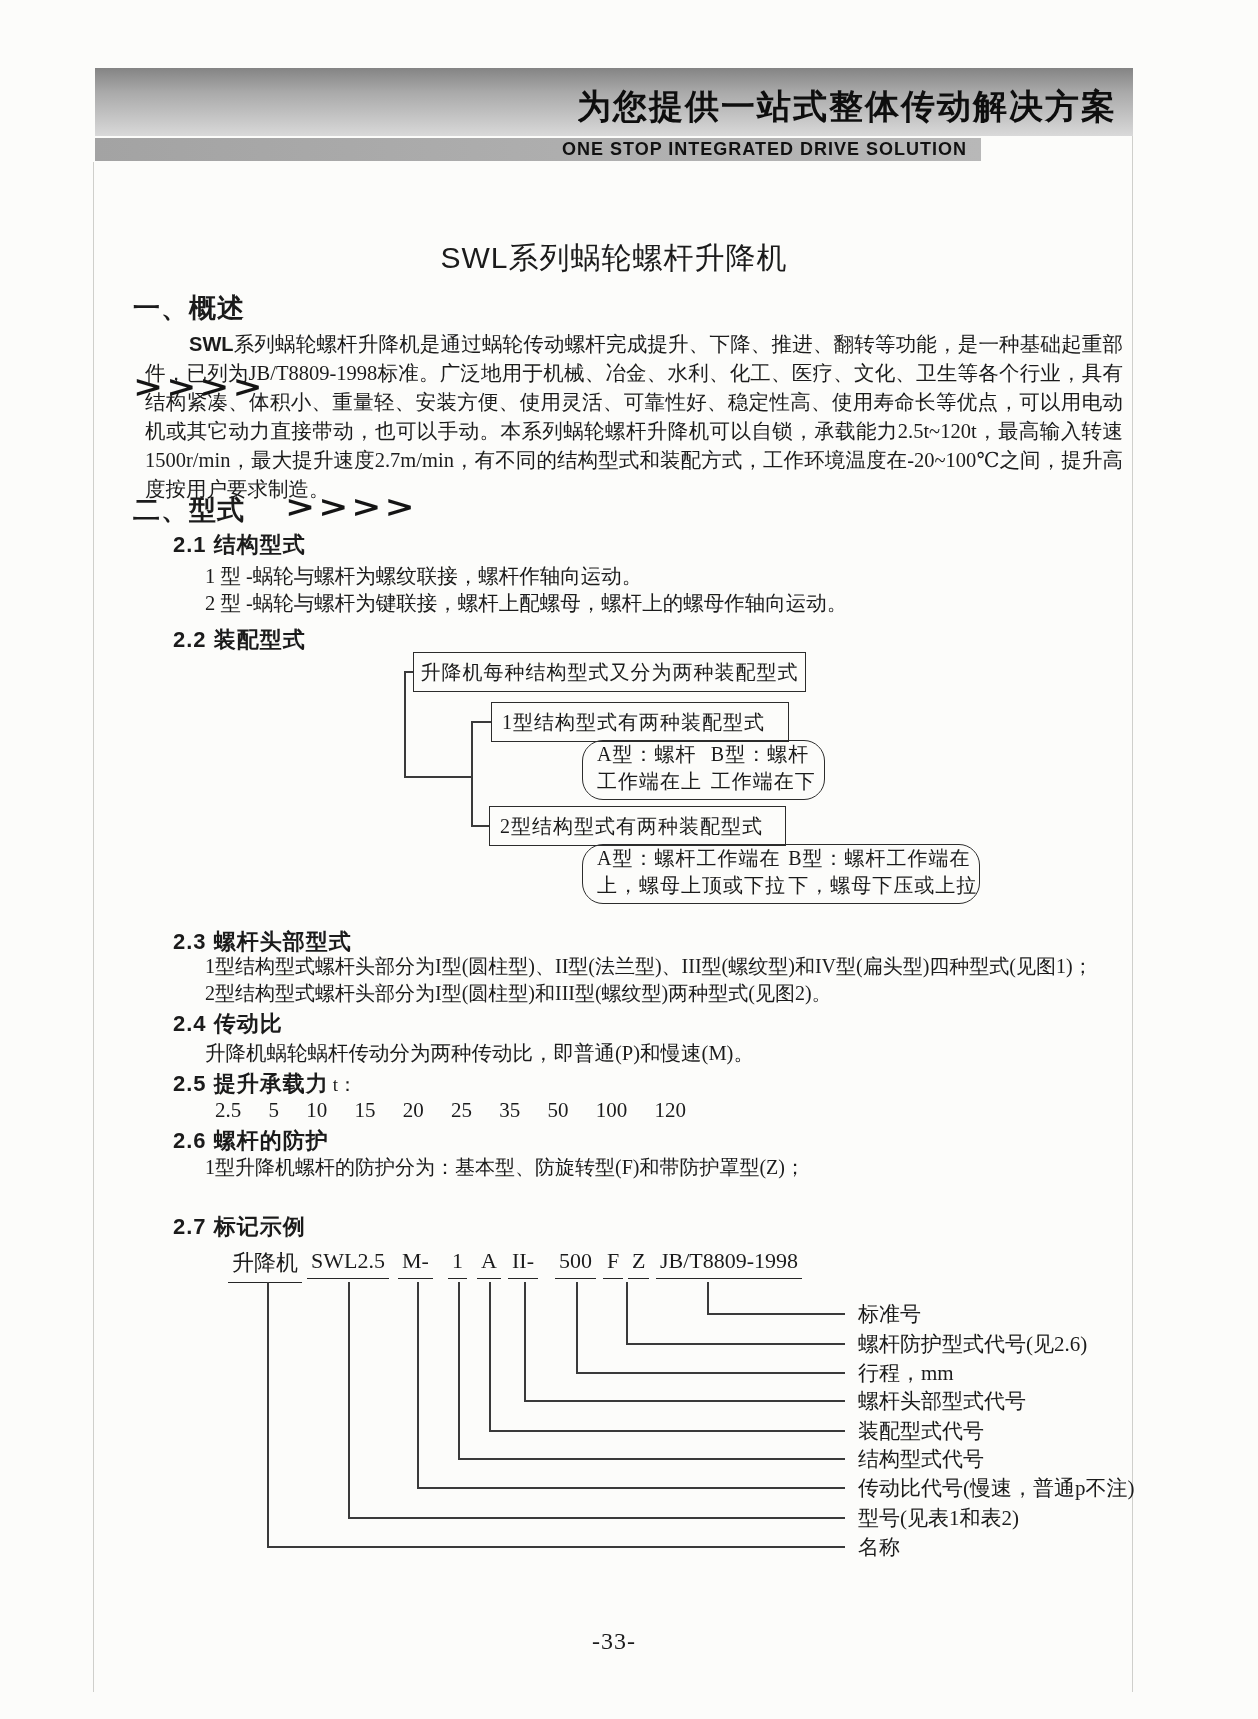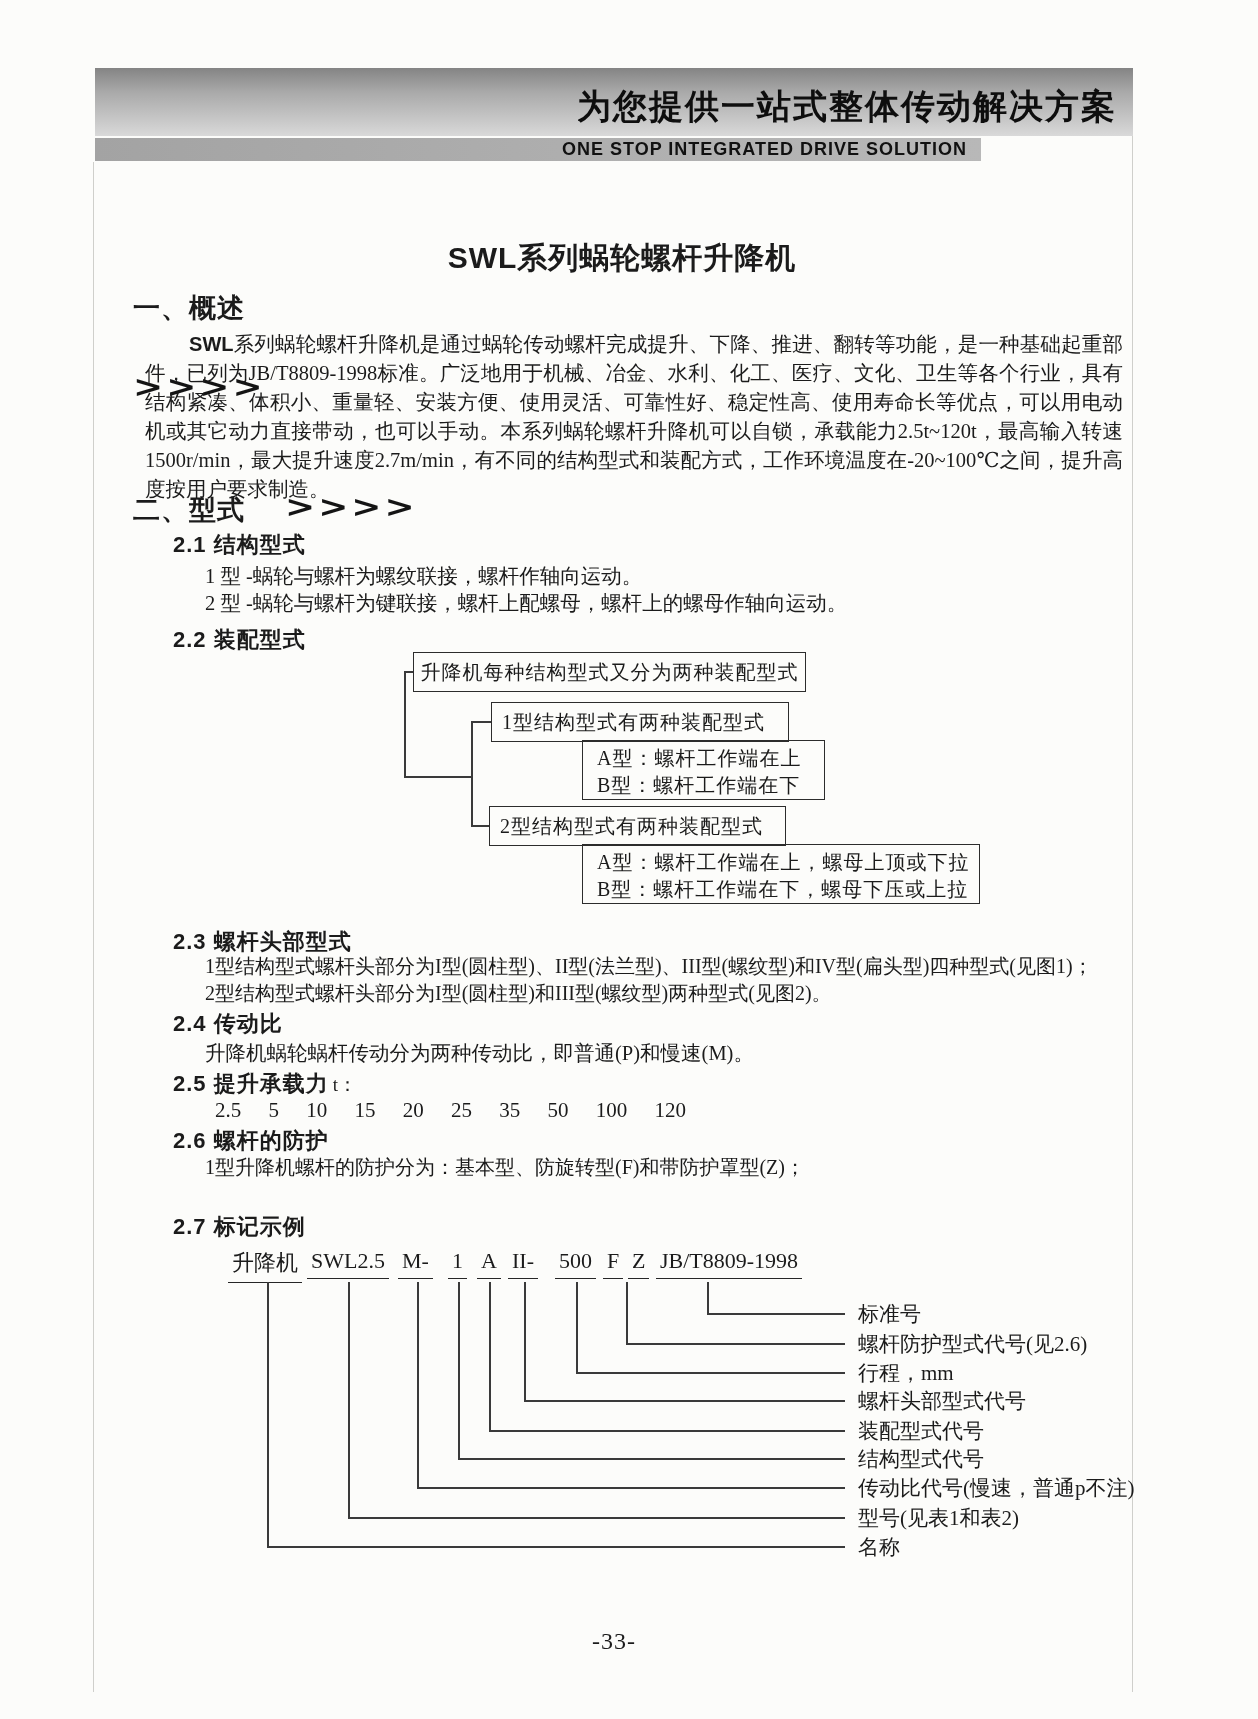--- a/index.html
+++ b/index.html
@@ -12,33 +12,33 @@
            background:linear-gradient(to bottom,#848484 0%,#a9a9a9 35%,#d9d9d9 100%);
            display:flex;align-items:flex-end;justify-content:flex-end;}
   .hdr-cn{font-size:34px;font-weight:bold;color:#0e0e0e;padding:0 16px 6px 0;letter-spacing:2px;}
   .hdr-strip{left:95px;top:138px;width:886px;height:23px;
              background:linear-gradient(to right,#a3a3a3,#b8b8b8);
              display:flex;align-items:center;justify-content:flex-end;}
   .hdr-en{font-size:18px;font-weight:bold;color:#111;padding-right:14px;letter-spacing:1px;}
   
   .edge{background:#cfcfcb;width:1px;}
   
-  .doc-title{left:95px;top:238px;width:1038px;text-align:center;font-size:30px;font-weight:bold;letter-spacing:1px;padding-left:8px;}
+  .doc-title{left:95px;top:238px;width:1038px;text-align:center;font-size:30px;font-weight:normal;letter-spacing:1px;}
   .sec-head{display:flex;align-items:baseline;gap:40px;}
   .sec-label{font-size:27px;font-weight:bold;letter-spacing:1px;}
   .arrows{font-size:36px;font-weight:900;letter-spacing:3px;transform:scaleY(.85);color:#141414;
           font-family:"DejaVu Sans",sans-serif;}
   .sub-head{font-size:22px;font-weight:bold;letter-spacing:1px;}
   .body-txt{font-size:20.5px;}
   .para{left:145px;top:330px;width:978px;font-size:20.5px;line-height:29px;text-align:justify;text-indent:2.15em;}
   
   .fbox{position:absolute;border:1.5px solid #2c2c2c;background:transparent;font-size:20px;
         display:flex;align-items:center;letter-spacing:1px;}
   .fbox.center{justify-content:center;}
-  .fbox.col{flex-direction:column;align-items:flex-start;justify-content:flex-end;line-height:27px;}
+  .fbox.col{flex-direction:row;align-items:flex-start;justify-content:flex-start;line-height:27px;border-radius:21px;}
   .hline,.vline{position:absolute;background:#3a3a3a;}
   .hline{height:1.5px;}
   .vline{width:1.5px;}
   
   .mpart{position:absolute;top:1248px;font-size:22px;border-bottom:1.5px solid #262626;
          padding:0 4px 4px 4px;white-space:nowrap;}
   .mlabel{position:absolute;left:858px;font-size:21px;white-space:nowrap;}
   .capacity{font-size:21px;word-spacing:22px;white-space:pre;}
   .pgnum{left:95px;top:1628px;width:1038px;text-align:center;font-size:24px;letter-spacing:1px;}
 </style>

